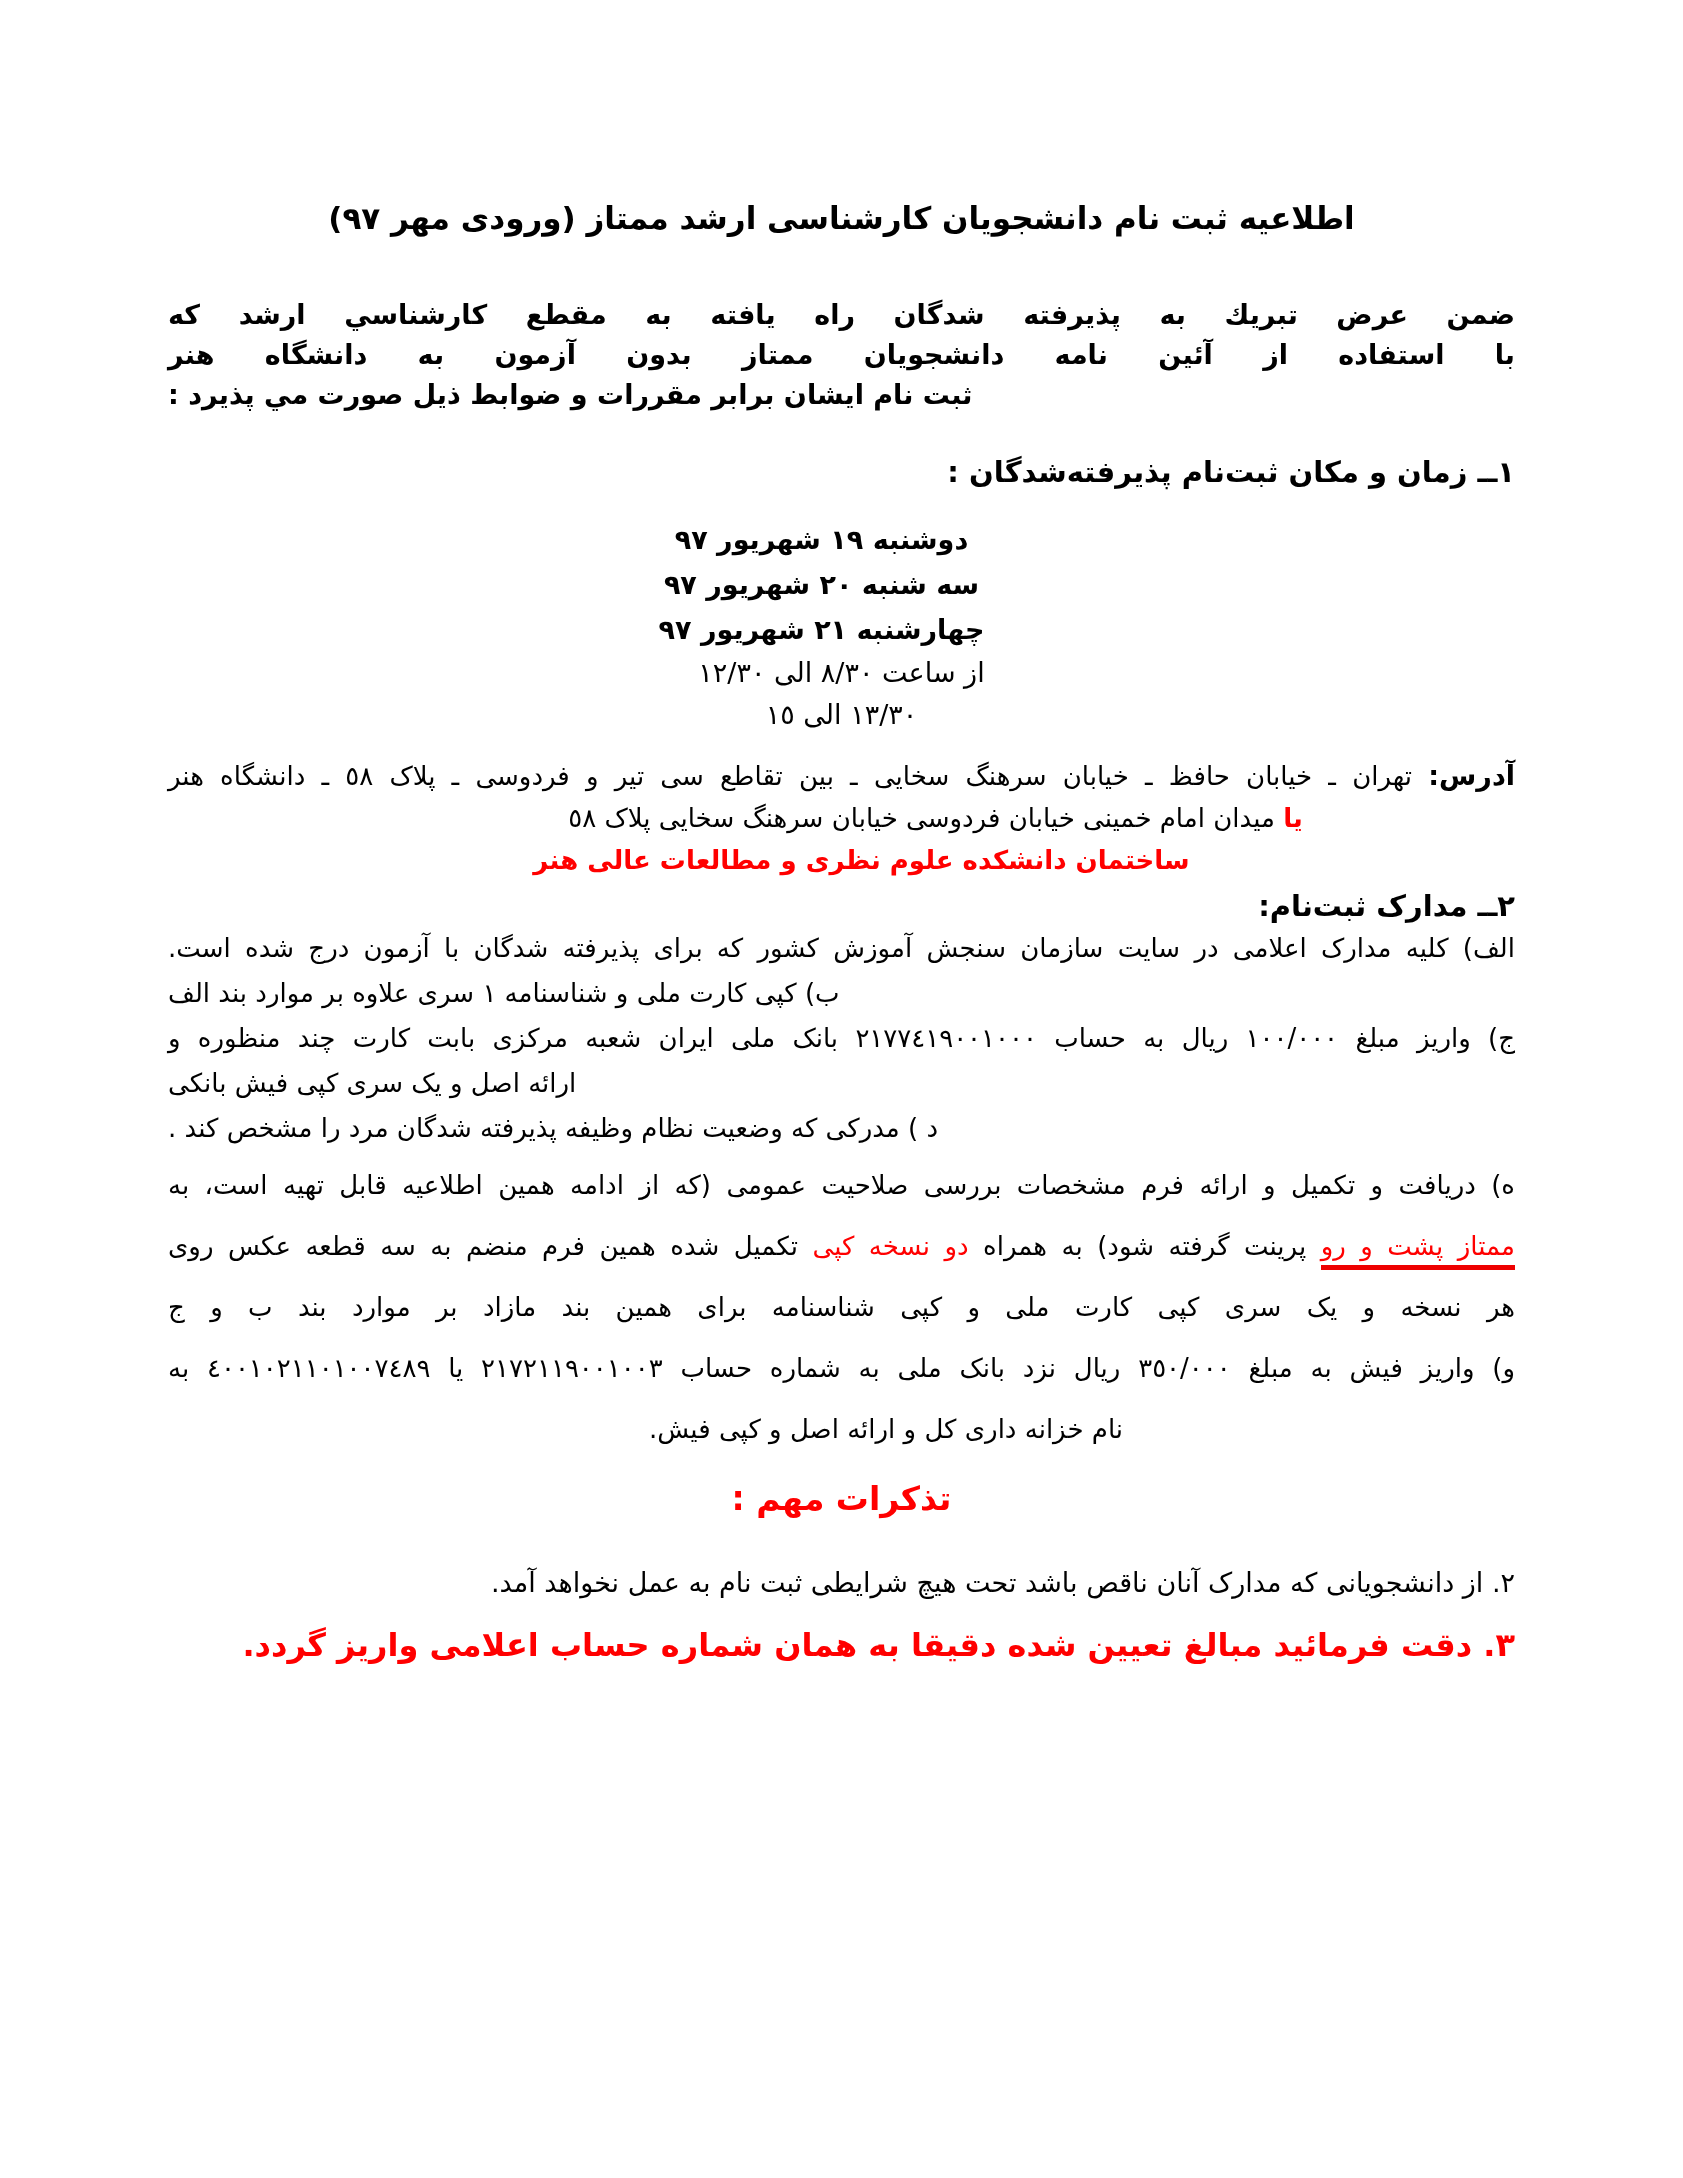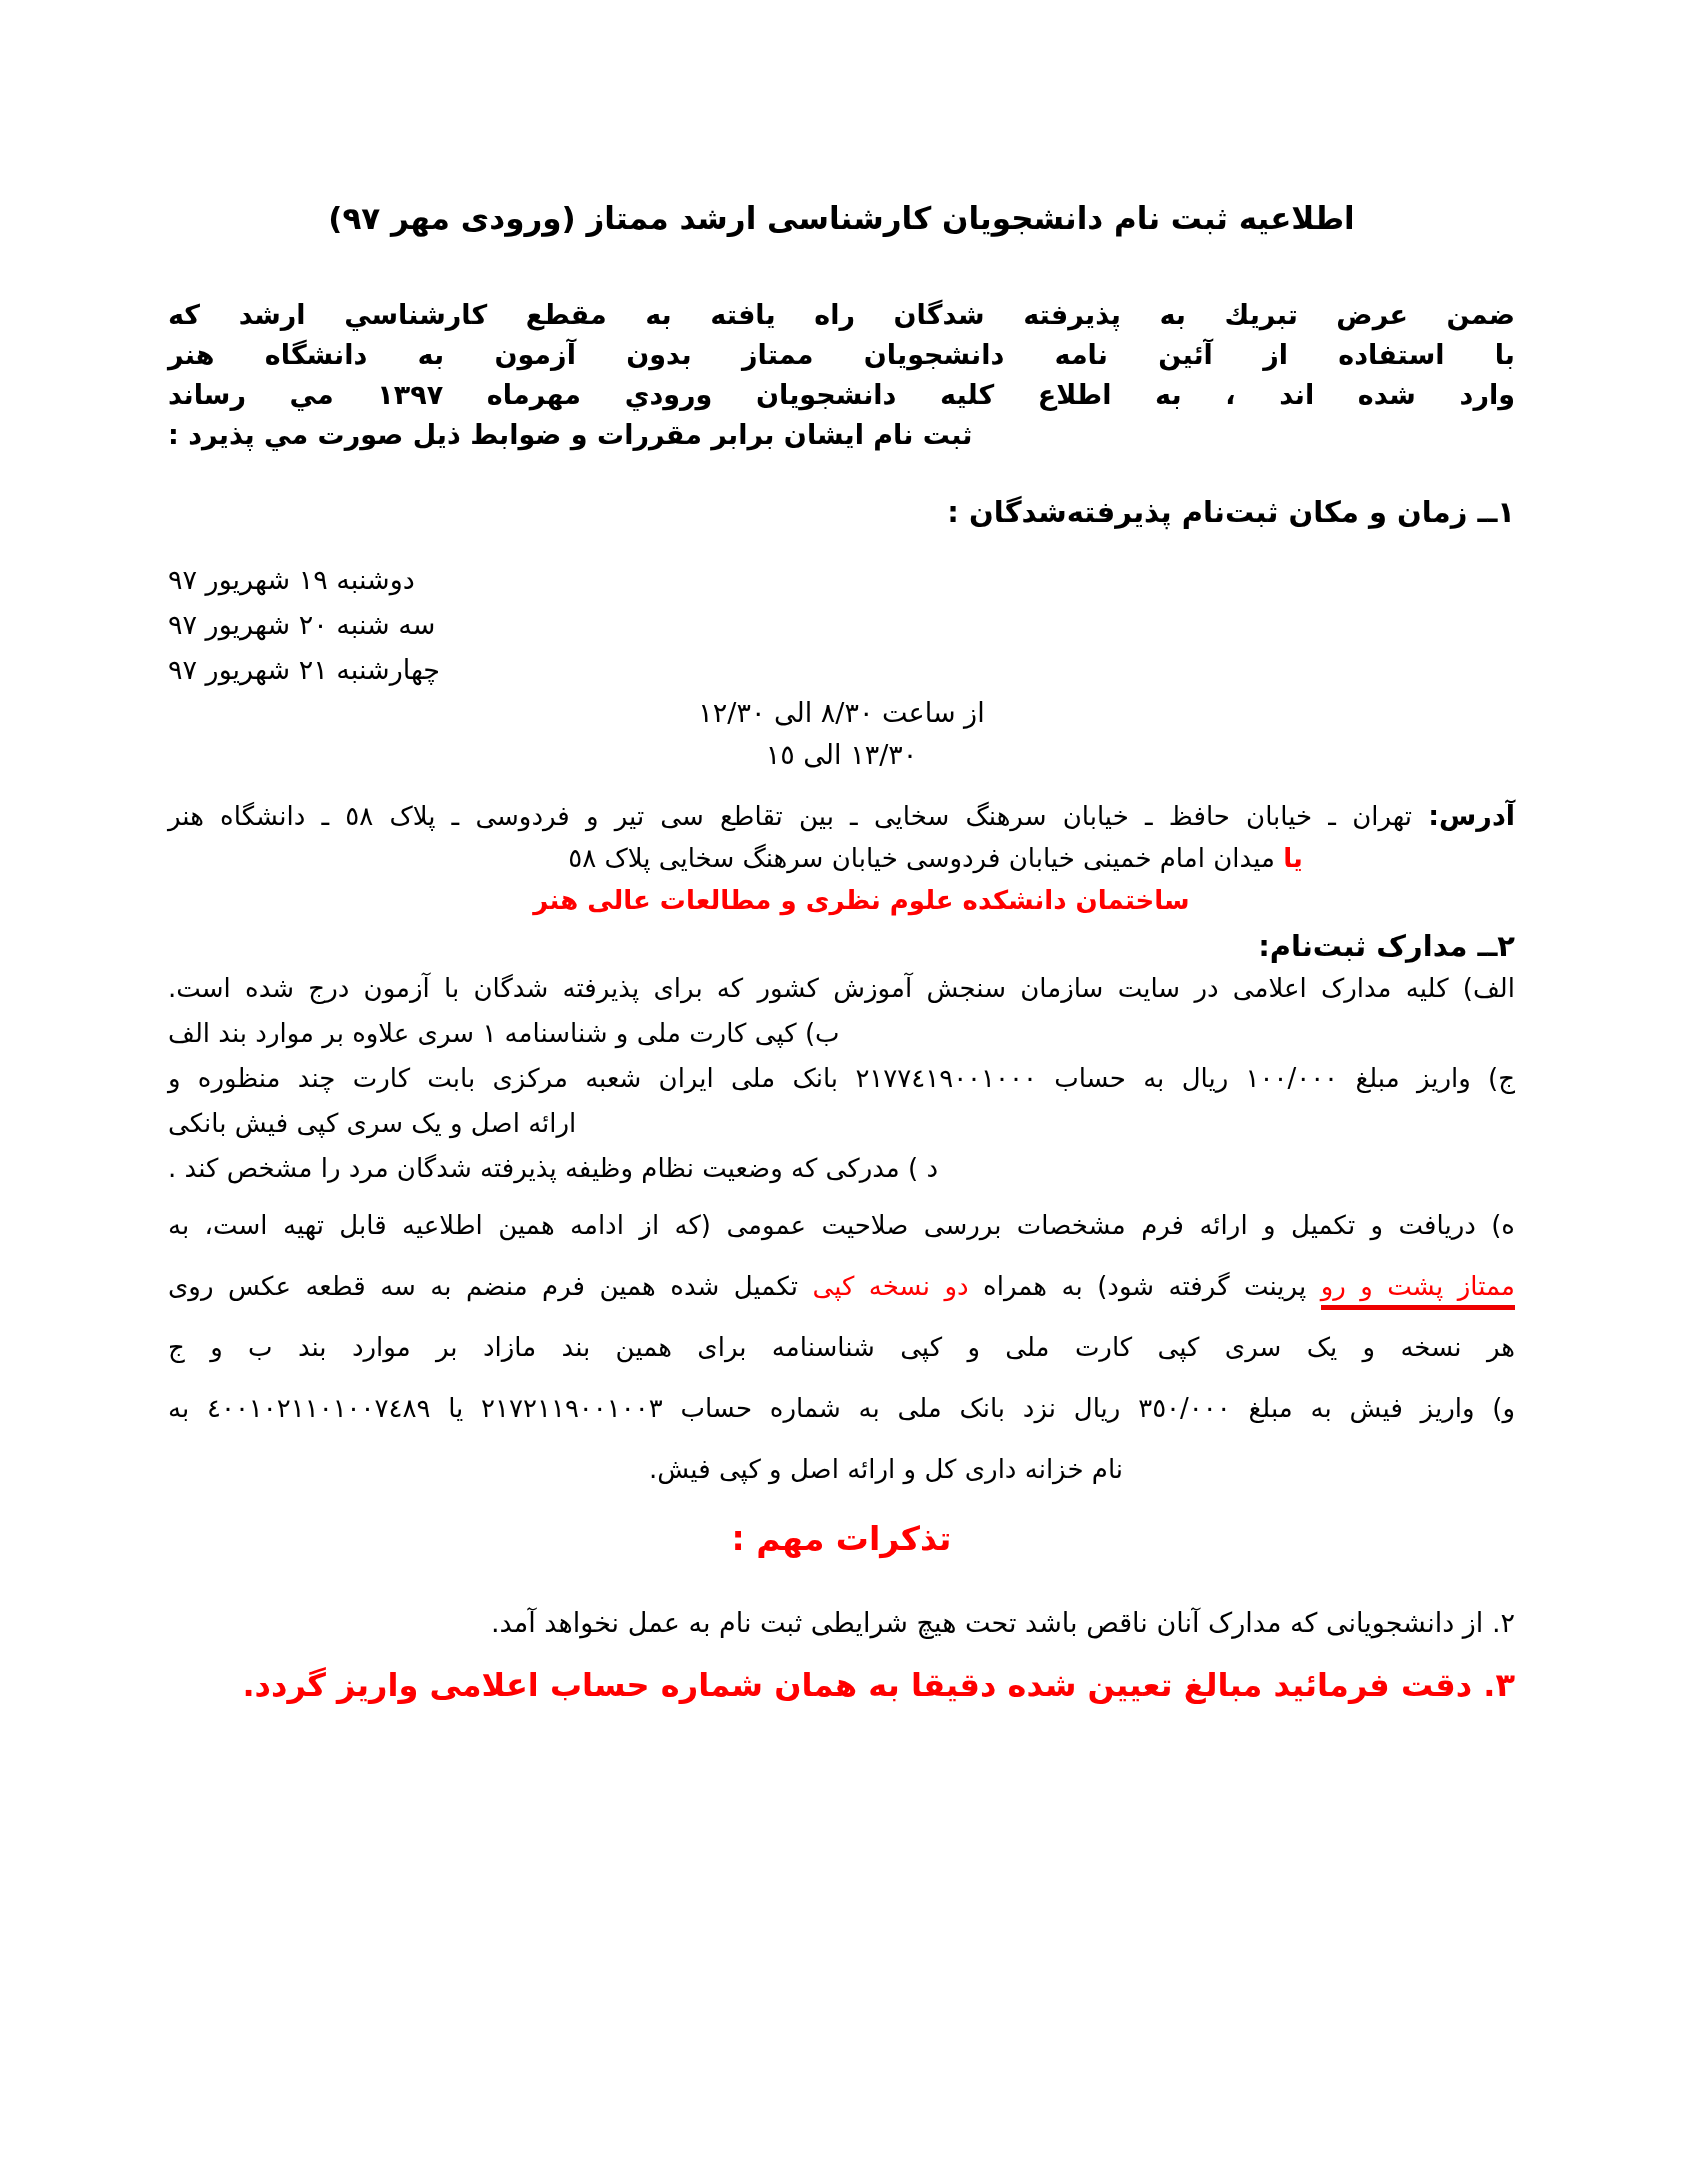--- a/index.html
+++ b/index.html
@@ -42,21 +42,21 @@
   .h-num {
     font-size: 29px;
     font-weight: bold;
     line-height: 38px;
     text-align: right;
   }
   .h1 { margin-top: 38px; }
   .h2 { margin-top: 6px; line-height: 40px; }
 
   .dates { margin-top: 26px; font-size: 27px; }
-  .dates .ln { line-height: 45px; text-align: left; padding-left: 0; padding-right: 40px; }
+  .dates .ln { line-height: 45px; text-align: center; padding-left: 0; padding-right: 40px; font-weight: bold; }
 
   .times { font-size: 27px; }
   .times .ln { line-height: 42px; text-align: center; }
 
   .addr1 { margin-top: 20px; font-size: 26px; line-height: 40px; }
   .addr-label { font-weight: bold; font-size: 27px; }
   .addr2 { font-size: 26px; line-height: 44px; text-align: center; margin-left: 188px; }
   .or-label { color: #ff0000; font-weight: bold; }
   .addr3 {
     font-size: 26px; line-height: 40px; text-align: center;
@@ -106,21 +106,20 @@
 </head>
 <body>
 
 <div class="page">
 
   <div class="title">اطلاعیه ثبت نام دانشجویان کارشناسی ارشد ممتاز (ورودی مهر ۹۷)</div>
 
   <div class="intro">
     <div class="ln fj">ضمن عرض تبریك به پذیرفته شدگان راه یافته به مقطع كارشناسي ارشد كه</div>
     <div class="ln fj">با استفاده از آئین نامه دانشجویان ممتاز بدون آزمون به دانشگاه هنر</div>
-    <div class="ln fj">وارد شده اند ، به اطلاع كلیه دانشجویان ورودي مهرماه ١٣٩٧ مي رساند</div>
     <div class="ln ra">ثبت نام ایشان برابر مقررات و ضوابط ذیل صورت مي پذیرد :</div>
   </div>
 
   <div class="h-num h1">١ــ زمان و مکان ثبت‌نام پذیرفته‌شدگان :</div>
 
   <div class="dates">
     <div class="ln">دوشنبه ١٩ شهریور ٩٧</div>
     <div class="ln">سه شنبه ٢٠ شهریور ٩٧</div>
     <div class="ln">چهارشنبه ٢١ شهریور ٩٧</div>
   </div>

